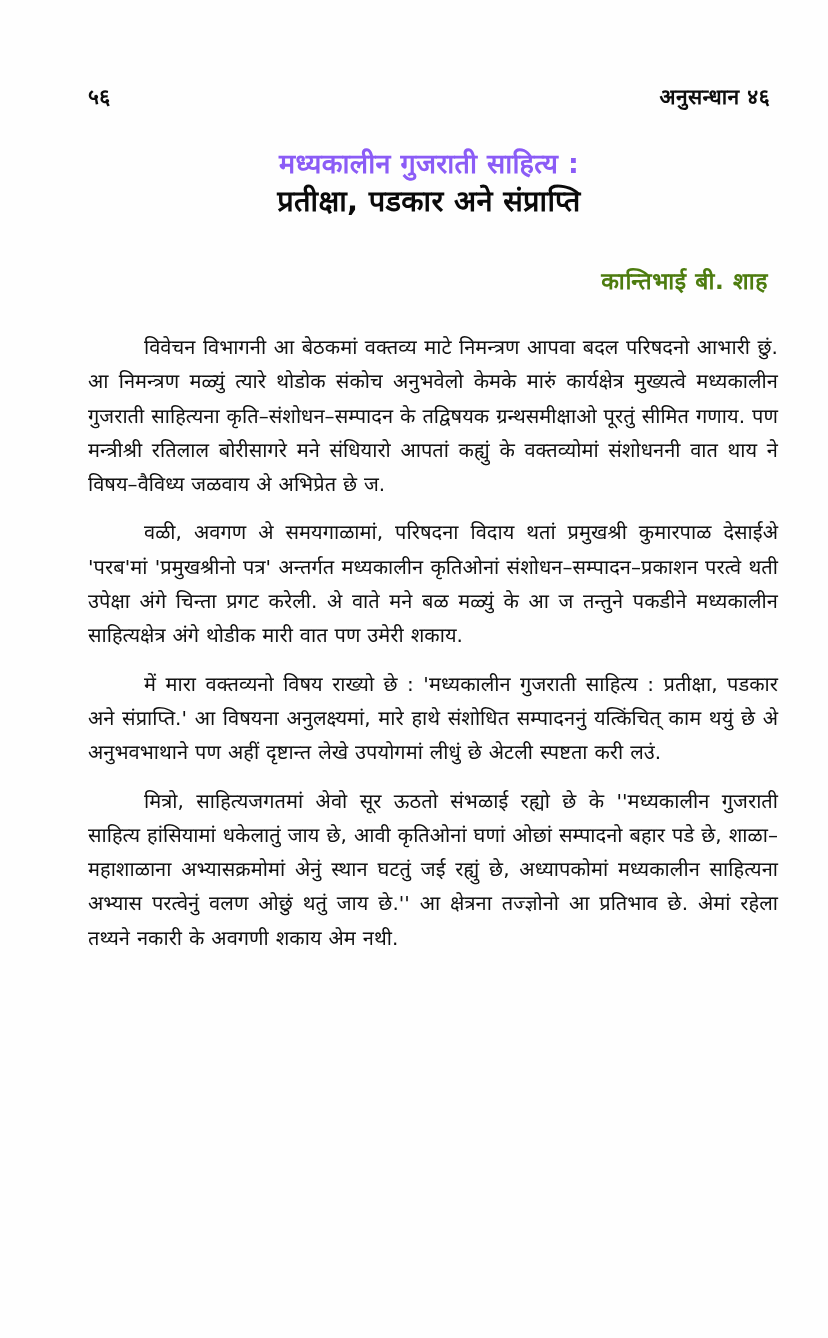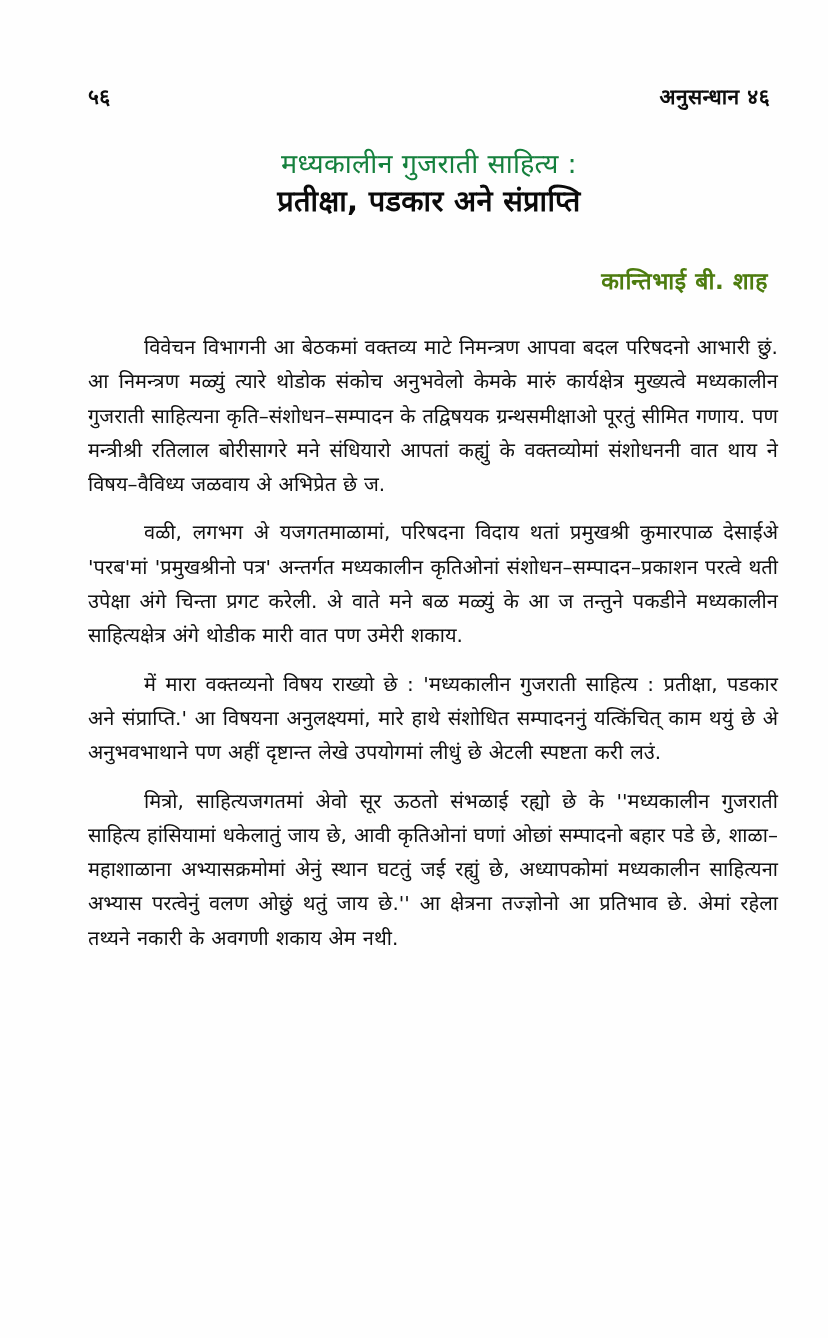--- a/index.html
+++ b/index.html
@@ -46,24 +46,24 @@
   
   .title-block {
     position: absolute;
     top: 146px;
     left: 88px;
     right: 58px;
     text-align: center;
   }
   .title-line-1 {
     font-size: 27px;
-    font-weight: 400;
+    font-weight: 700;
     line-height: 1.32;
     letter-spacing: 0.3px;
-    color: #15803d;
+    color: #8b5cf6;
   }
   .title-line-2 {
     font-size: 29px;
     font-weight: 700;
     line-height: 1.34;
     letter-spacing: 0.3px;
     color: #0a0a0a;
     margin-top: 0;
   }
 
@@ -130,19 +130,19 @@
 
   <div class="title-block">
     <div class="title-line-1">मध्यकालीन गुजराती साहित्य :</div>
     <div class="title-line-2">प्रतीक्षा, पडकार अने संप्राप्ति</div>
   </div>
 
   <div class="byline">कान्तिभाई बी. शाह</div>
 
   <div class="body-text">
     <p class="para indent">विवेचन विभागनी आ बेठकमां वक्तव्य माटे निमन्त्रण आपवा बदल परिषदनो आभारी छुं. आ निमन्त्रण मळ्युं त्यारे थोडोक संकोच अनुभवेलो केमके मारुं कार्यक्षेत्र मुख्यत्वे मध्यकालीन गुजराती साहित्यना कृति–संशोधन–सम्पादन के तद्विषयक ग्रन्थसमीक्षाओ पूरतुं सीमित गणाय. पण मन्त्रीश्री रतिलाल बोरीसागरे मने संधियारो आपतां कह्युं के वक्तव्योमां संशोधननी वात थाय ने विषय–वैविध्य जळवाय अे अभिप्रेत छे ज.</p>
-    <p class="para indent">वळी, लगभग अे यजगतमाळामां, परिषदना विदाय थतां प्रमुखश्री कुमारपाळ देसाईअे 'परब'मां 'प्रमुखश्रीनो पत्र' अन्तर्गत मध्यकालीन कृतिओनां संशोधन–सम्पादन–प्रकाशन परत्वे थती उपेक्षा अंगे चिन्ता प्रगट करेली. अे वाते मने बळ मळ्युं के आ ज तन्तुने पकडीने मध्यकालीन साहित्यक्षेत्र अंगे थोडीक मारी वात पण उमेरी शकाय.</p>
+    <p class="para indent">वळी, अवगण अे समयगाळामां, परिषदना विदाय थतां प्रमुखश्री कुमारपाळ देसाईअे 'परब'मां 'प्रमुखश्रीनो पत्र' अन्तर्गत मध्यकालीन कृतिओनां संशोधन–सम्पादन–प्रकाशन परत्वे थती उपेक्षा अंगे चिन्ता प्रगट करेली. अे वाते मने बळ मळ्युं के आ ज तन्तुने पकडीने मध्यकालीन साहित्यक्षेत्र अंगे थोडीक मारी वात पण उमेरी शकाय.</p>
     <p class="para indent">में मारा वक्तव्यनो विषय राख्यो छे : 'मध्यकालीन गुजराती साहित्य : प्रतीक्षा, पडकार अने संप्राप्ति.' आ विषयना अनुलक्ष्यमां, मारे हाथे संशोधित सम्पादननुं यत्किंचित् काम थयुं छे अे अनुभवभाथाने पण अहीं दृष्टान्त लेखे उपयोगमां लीधुं छे अेटली स्पष्टता करी लउं.</p>
     <p class="para indent">मित्रो, साहित्यजगतमां अेवो सूर ऊठतो संभळाई रह्यो छे के ''मध्यकालीन गुजराती साहित्य हांसियामां धकेलातुं जाय छे, आवी कृतिओनां घणां ओछां सम्पादनो बहार पडे छे, शाळा–महाशाळाना अभ्यासक्रमोमां अेनुं स्थान घटतुं जई रह्युं छे, अध्यापकोमां मध्यकालीन साहित्यना अभ्यास परत्वेनुं वलण ओछुं थतुं जाय छे.'' आ क्षेत्रना तज्ज्ञोनो आ प्रतिभाव छे. अेमां रहेला तथ्यने नकारी के अवगणी शकाय अेम नथी.</p>
   </div>
 
 
 </div>
 
 </body></html>

